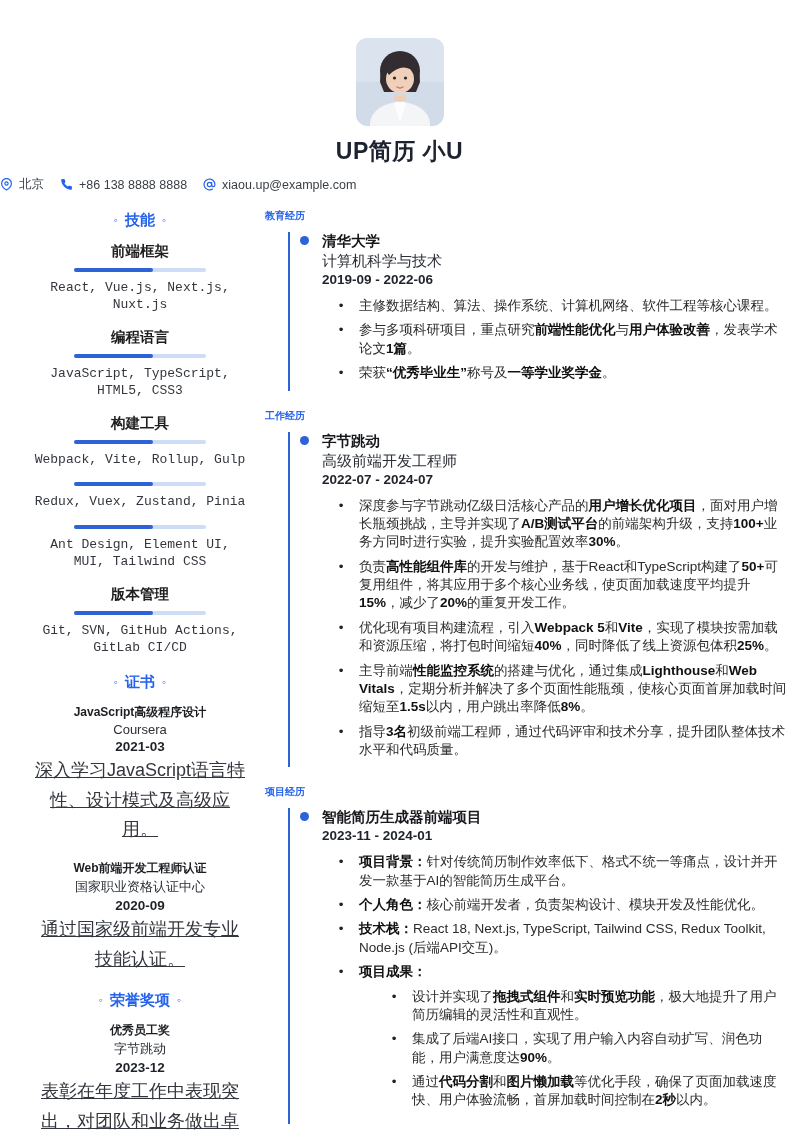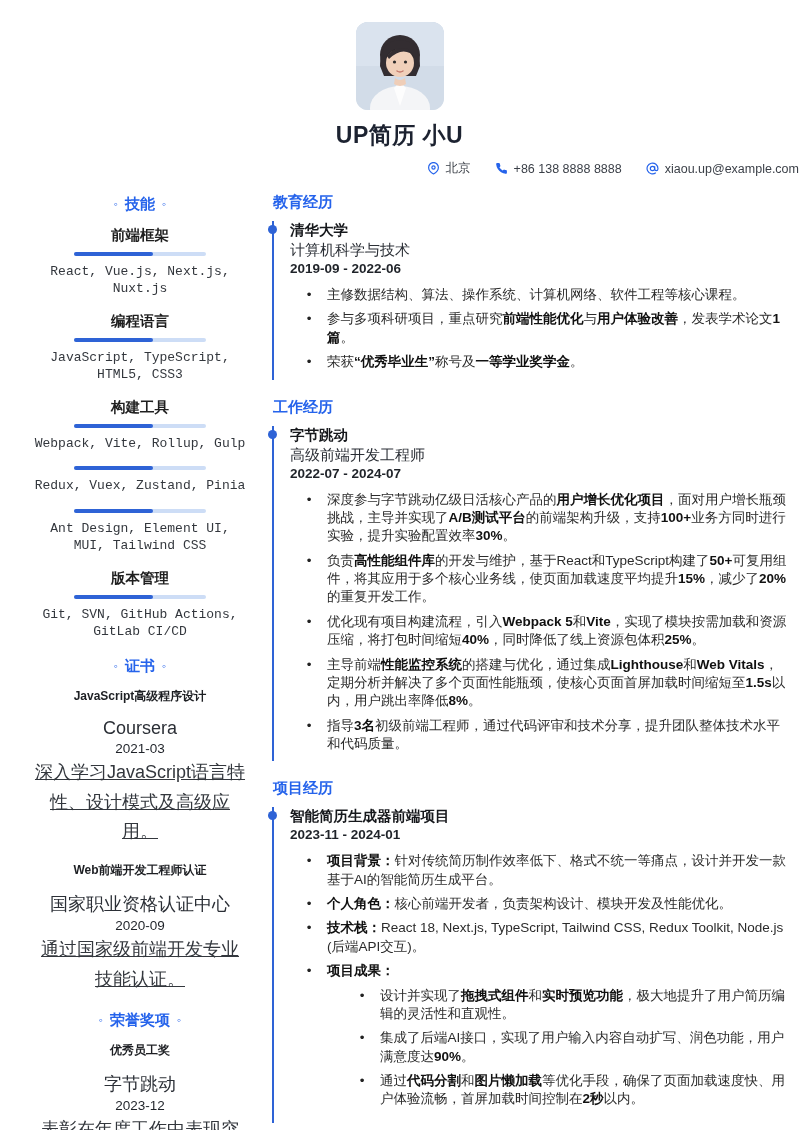--- a/index.html
+++ b/index.html
@@ -5,52 +5,52 @@
   :root{
     --accent:#2563eb; --line:#2e63d6; --barfill:#2e63d6; --barbg:#cdddf6;
     --text:#2b2f36; --dark:#16181c;
   }
   *{box-sizing:border-box; margin:0; padding:0;}
   html,body{width:799px; height:1130px; overflow:hidden; background:#ffffff;}
   body{font-family:"Liberation Sans","DejaVu Sans",sans-serif; color:var(--text);}
   .page{width:799px; height:1130px; overflow:hidden; background:#fff;}
 
   
-  header{text-align:center; padding-top:22px;}
+  header{text-align:center; padding-top:38px;}
   .avatar{width:88px; height:88px; margin:0 auto; border-radius:12px; overflow:hidden; background:#d4dde8;}
   .avatar svg{display:block;}
   .name{font-size:23px; font-weight:700; color:#1c2230; margin-top:10px; letter-spacing:.5px;}
-  .contact{display:flex; justify-content:flex-end; align-items:center; gap:24px; margin-top:9px; font-size:12.5px; color:#3a3f47;}
+  .contact{display:flex; justify-content:flex-start; align-items:center; gap:16px; margin-top:9px; font-size:12.5px; color:#3a3f47;}
   .c-item{display:inline-flex; align-items:center;}
   .ic{color:var(--accent); display:inline-flex; margin-right:6px;}
 
   
   .columns{display:flex; gap:18px; padding:16px 10px 0 34px;}
   aside{width:212px; flex:none; text-align:center;}
   main{flex:1; min-width:0;}
 
   
   .side-heading{color:var(--accent); font-size:15px; font-weight:700; margin:16px 0 12px;}
   .side-heading:first-child{margin-top:2px;}
   .ring{font-size:12px; position:relative; top:-1px; margin:0 7px; font-weight:700;}
   .skill{margin-bottom:14px;}
   .skill-name{font-size:14.5px; font-weight:700; color:#1f1f1f;}
   .bar{width:132px; height:4px; border-radius:2px; background:var(--barbg); margin:7px auto 8px;}
   .bar-fill{height:100%; border-radius:2px; background:var(--barfill);}
   .skill-detail{font-size:13px; color:#33373d; line-height:1.3;font-family:Liberation Mono, monospace;}
   .card{margin-bottom:15px;}
   .card-name{font-size:12px; font-weight:700; color:#1d1f23; line-height:1.35;}
-  .card-org{font-size:18px; margin-top:14px;}
-  .card-date{font-size:13.5px; font-weight:400; margin-top:2px; color:#1f2329;}
+  .card-org{font-size:13px; margin-top:2px;}
+  .card-date{font-size:13.5px; font-weight:700; margin-top:2px; color:#1f2329;}
   .card-desc{font-size:18px; margin-top:2px; line-height:1.65; color:#33373d;text-decoration:underline;}
 
   
   .section{margin-bottom:18px;}
-  .sec-title{color:var(--accent); font-size:15px; font-weight:700; margin:0 0 9px 9px;}
-  .timeline{position:relative; margin-left:8px; border-left:2px solid var(--line); padding-left:16px; padding-bottom:2px;}
+  .sec-title{color:var(--accent); font-size:10px; font-weight:700; margin:0 0 9px 1px;}
+  .timeline{position:relative; margin-left:24px; border-left:2px solid var(--line); padding-left:32px; padding-bottom:2px;}
   .entry{position:relative; margin-bottom:15px;}
   .entry:last-child{margin-bottom:4px;}
   .dot{position:absolute; left:-22px; top:4px; width:9px; height:9px; border-radius:50%; background:var(--line);}
   .entry-title{font-size:14.5px; font-weight:700; color:var(--dark); line-height:1.32;}
   .entry-line{font-size:15px; line-height:1.34; color:var(--text);}
   .entry-date{font-size:13.5px; font-weight:700; line-height:1.4; color:#1f2329;}
   .bullets{margin-top:7px; padding-left:14px;}
   .bullets.sub{margin-top:6px; padding-left:30px;}
   .bullet{display:flex; margin-bottom:6px; font-size:13.5px; line-height:1.36; color:#2b2b2b;}
   .mk{flex:none; width:10px; margin-right:13px; text-align:center; color:#222;}

